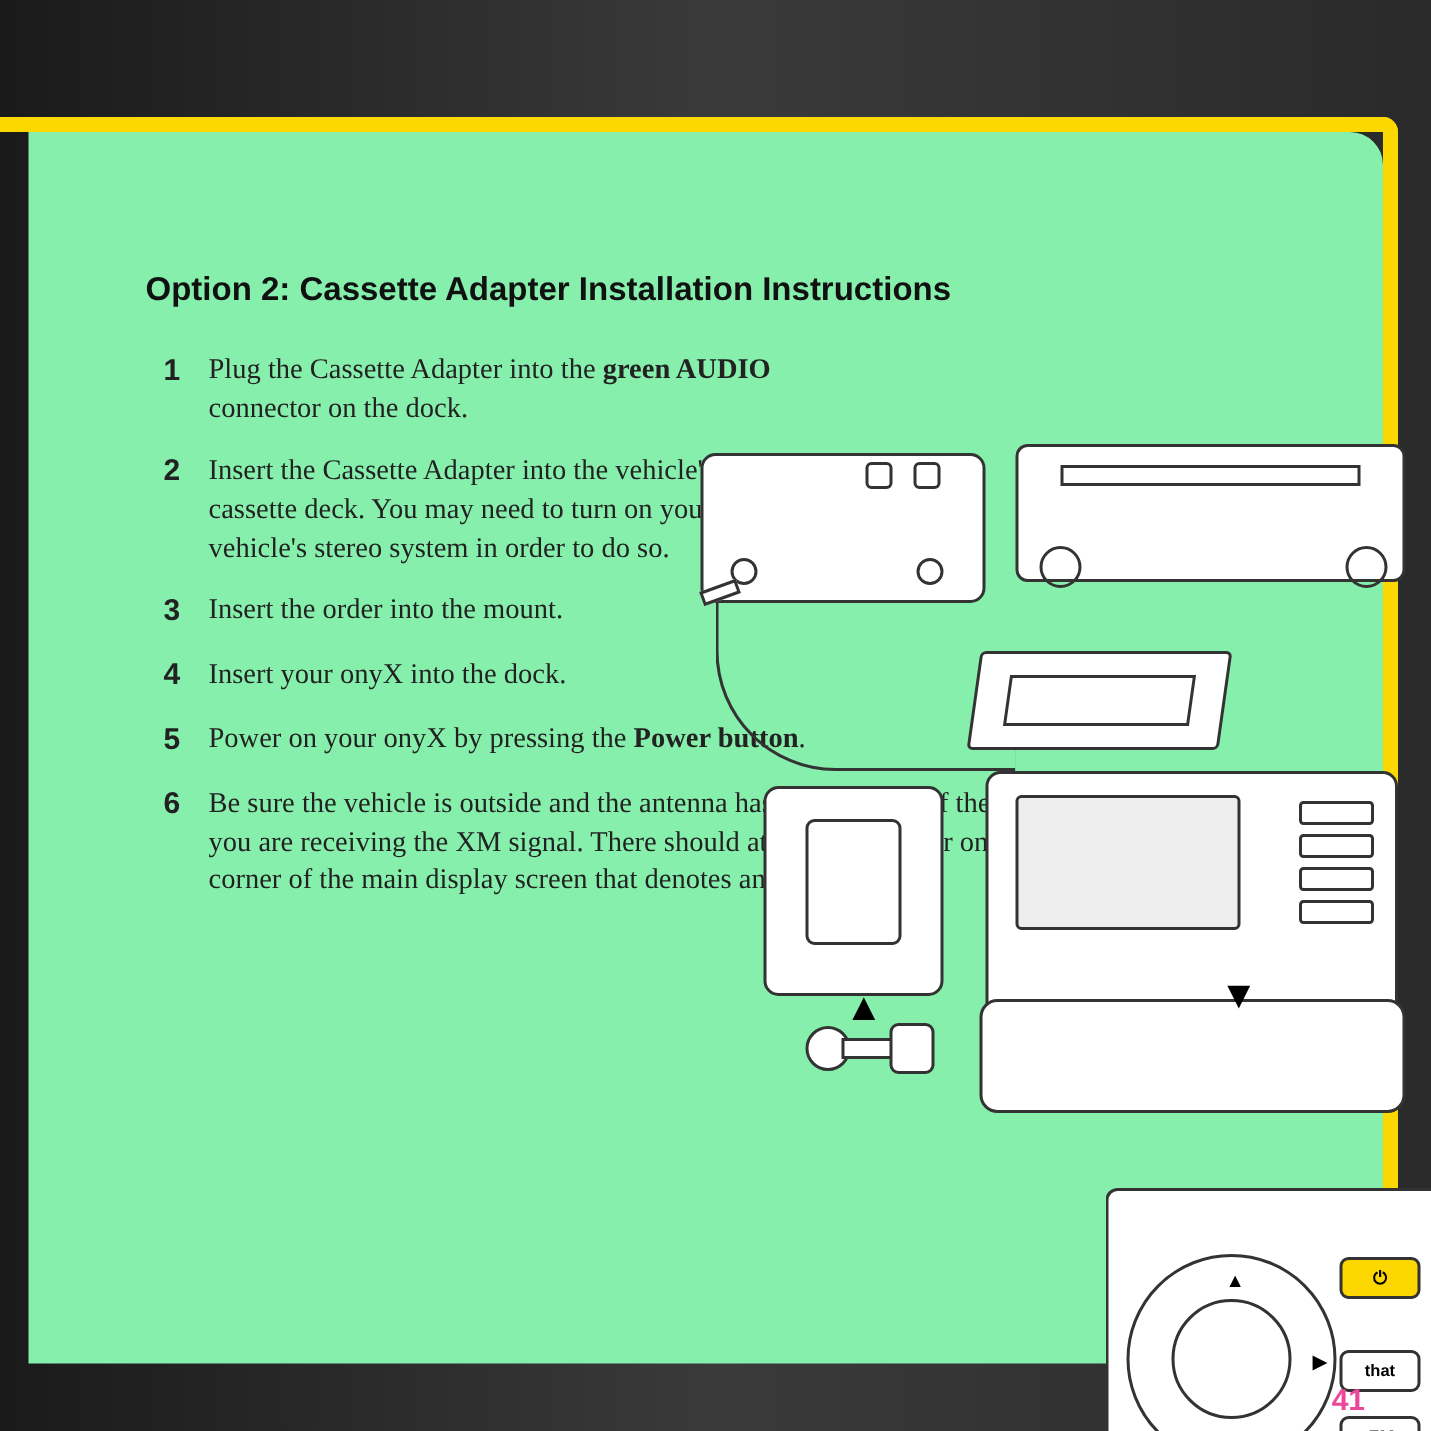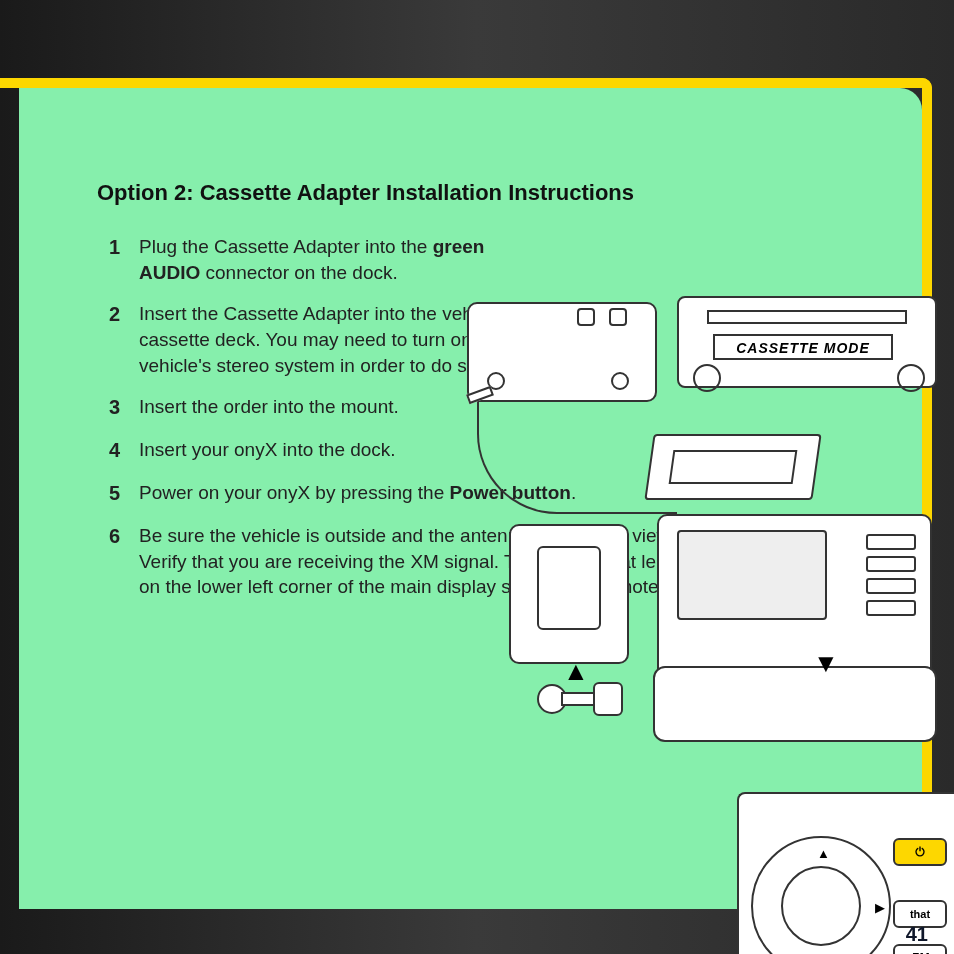--- a/index.html
+++ b/index.html
@@ -44,22 +44,22 @@
     bottom: 0;
     background: #86efac;
     border-top-right-radius: 22px;
     border-bottom-right-radius: 22px;
     padding: 92px 60px 40px 78px;
     margin-left: 19px;
   }
   .page-number {
     position: absolute;
     bottom: 8px;
-    right: 26px;
-    color: #0f172a;
+    right: 44px;
+    color: #ec4899;
     font-weight: bold;
     font-size: 20px;
   }
   h1 {
     font-size: 22px;
     font-weight: bold;
     color: #111;
     margin-bottom: 28px;
   }
   .body-area {
@@ -74,21 +74,21 @@
   }
   .step.wide { width: 440px; }
   .step.full { width: 700px; }
   .step-num {
     width: 42px;
     flex-shrink: 0;
     font-weight: 900;
     font-size: 20px;
     padding-left: 12px;
   }
-  .step-text { flex: 1; }
+  .step-text { flex: 1; font-family: Liberation Serif, serif; }
   .bold { font-weight: bold; }
 
   
   .illus {
     position: absolute;
     background: #fff;
     border: 2px solid #333;
     border-radius: 6px;
   }
   
@@ -243,21 +243,20 @@
         <div class="step-num">6</div>
         <div class="step-text">Be sure the vehicle is outside and the antenna has a clear view of the sky. Verify that you are receiving the XM signal. There should at least be one bar on the lower left corner of the main display screen that denotes antenna signal</div>
       </div>
 
       <div class="illus dock-top"></div>
       <div class="dock-screw1"></div>
       <div class="dock-screw2"></div>
 
       <div class="illus stereo"></div>
       <div class="stereo-slot"></div>
-      <div class="stereo-display">CASSETTE MODE</div>
       <div class="stereo-knob1"></div>
       <div class="stereo-knob2"></div>
 
       <div class="cable"></div>
       <div class="jack"></div>
       <div class="illus cassette"></div>
 
       <div class="illus mount-dock"></div>
       <div class="mount-arm">
         <div class="ball"></div>

